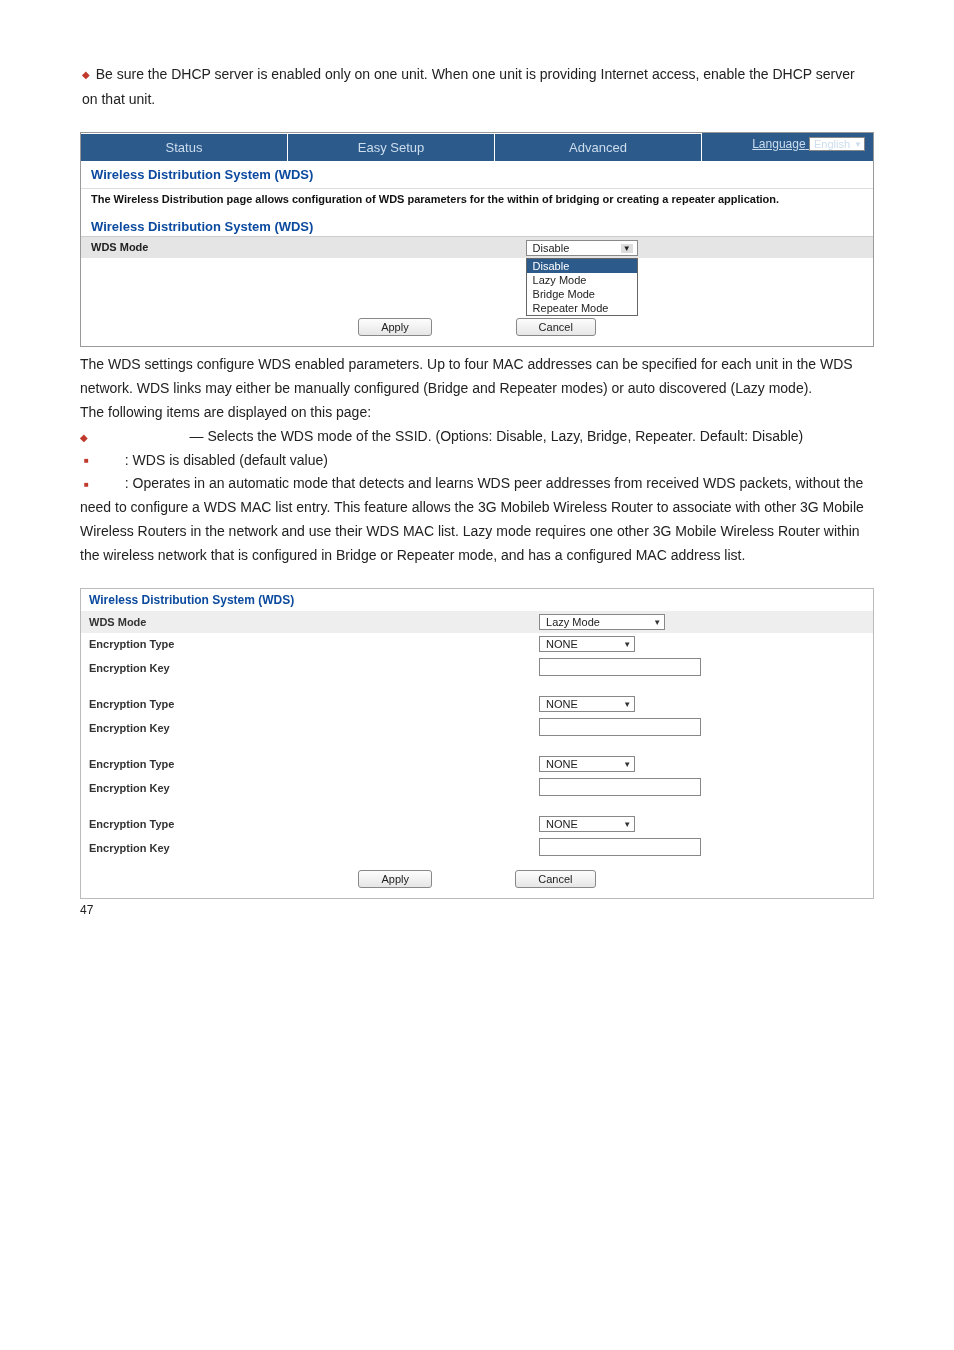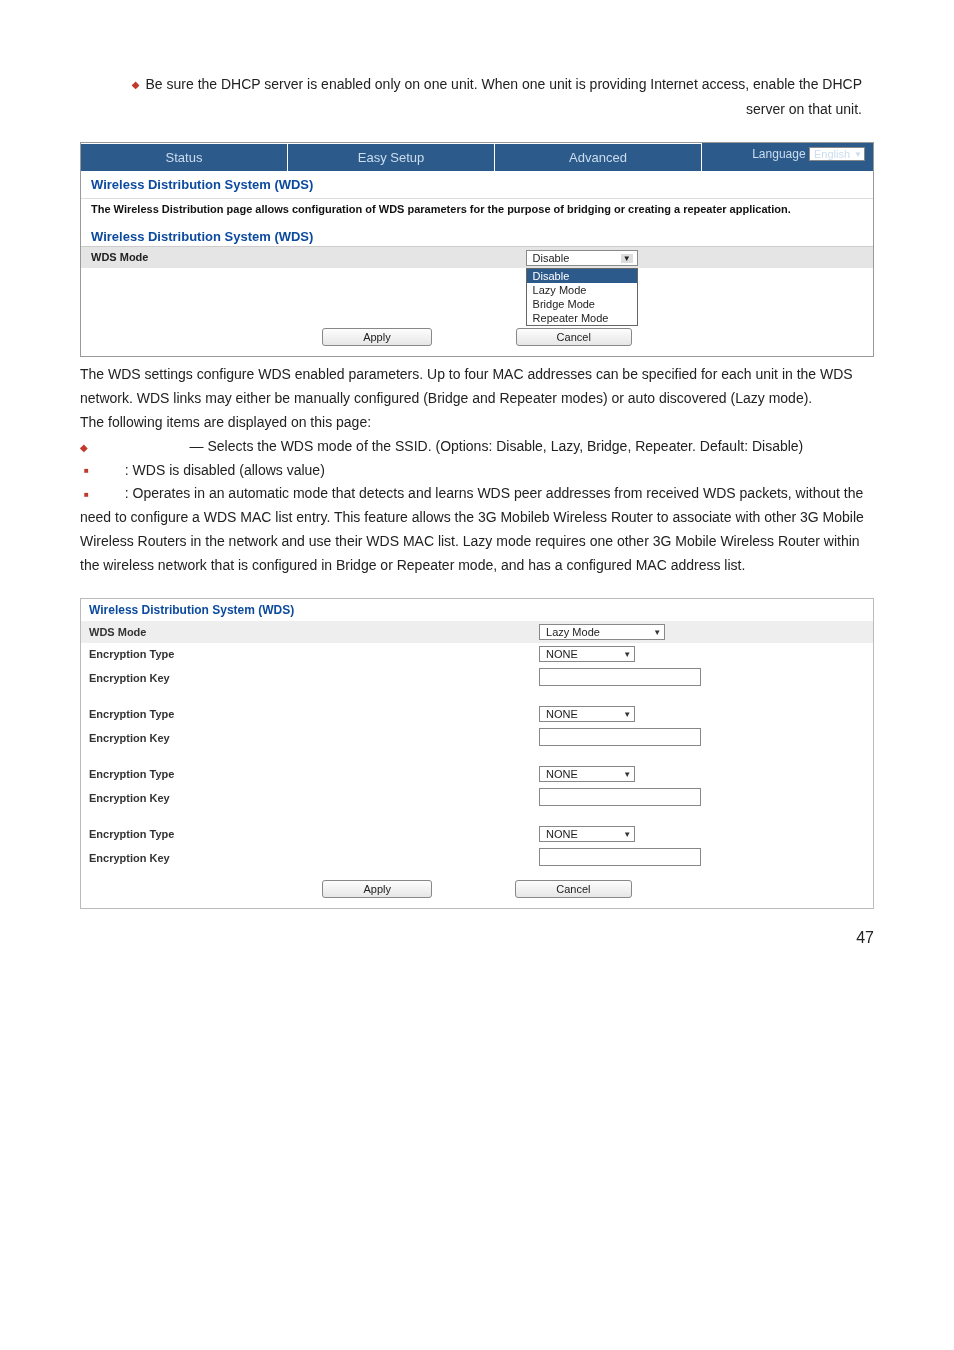--- a/index.html
+++ b/index.html
@@ -7,22 +7,21 @@
     padding: 60px 80px;
     font-family: Verdana, Geneva, sans-serif;
     font-size: 14px;
     color: #222;
     background: #fff;
     width: 954px;
     box-sizing: border-box;
   }
   .doc-text p {
     line-height: 1.8;
-    margin: 12px;
-    text-align: right;
+    margin: 2px;
   }
   .bullet-row {
     line-height: 1.8;
   }
   .red-bullet { color: #c0392b; font-size: 10px; vertical-align: middle; margin-right: 6px;}
   .small-red-square { color: #c0392b; font-size: 8px; vertical-align: middle; margin-right: 8px; margin-left: 4px;}
   .indent { text-indent: 48px; }
   .router-panel {
     border: 1px solid #999;
     margin-top: 20px;
@@ -44,20 +43,21 @@
     border-top: 1px solid #fff;
   }
   .tab:last-of-type { border-right: none; }
   .lang-cell {
     width: 155px;
     background: #2c5a8a;
     color: #cde;
     font-size: 12px;
     padding: 4px 8px;
     text-align: right;
+    text-decoration: underline;
   }
   .lang-select {
     font-size: 11px;
     background: #fff;
     border: 1px solid #888;
     padding: 0 14px 0 4px;
     display: inline-block;
     position: relative;
   }
   .lang-select::after{
@@ -141,21 +141,21 @@
   .dropdown-list .opt.selected {
     background: #2c5a8a;
     color: #fff;
   }
   .btn-row {
     text-align: center;
     padding: 60px 0 10px 0;
   }
   .btn {
     font-size: 11px;
-    padding: 2px 40px;
+    padding: 2px 22px;
     border: 1px solid #888;
     border-radius: 3px;
     background: linear-gradient(#fdfdfd,#e6e6e6);
     display: inline-block;
     margin: 0 40px;
   }
   .para-text p { margin: 0; line-height: 1.7; }
   .wds-panel {
     border: 1px solid #bbb;
     margin-top: 20px;
@@ -206,23 +206,23 @@
     background: #fff;
     height: 16px;
     width: 160px;
     display: inline-block;
   }
   .wds-panel .btn-row2 {
     text-align: center;
     padding: 8px 0 10px 0;
   }
   .page-num {
-    text-align: right;
-    font-size: 16px;
-    margin-top: 20px;
+    text-align: left;
+    font-size: 12px;
+    margin-top: 4px;
   }
 </style>
 </head>
 <body>
 
 <div class="doc-text">
   <p class="bullet-row"><span class="red-bullet">◆</span><span>Be sure the DHCP server is enabled only on one unit. When one unit is providing Internet access, enable the DHCP server on that unit.</span></p>
 </div>
 
 <div class="router-panel">
@@ -230,21 +230,21 @@
     <div class="tab">Status</div>
     <div class="tab">Easy Setup</div>
     <div class="tab">Advanced</div>
     <div class="lang-cell">
       <span>Language</span>
       <span class="lang-select">English</span>
     </div>
   </div>
   <div class="subhead">Wireless Distribution System (WDS)</div>
   <div class="helptext">
-    <div>The Wireless Distribution page allows configuration of WDS parameters for the purpose of bridging or creating a repeater application.</div>
+    <div>The Wireless Distribution page allows configuration of WDS parameters for the within of bridging or creating a repeater application.</div>
   </div>
   <div class="subhead2">Wireless Distribution System (WDS)</div>
   <div class="row-head">
     <div class="row-head-label">WDS Mode</div>
     <div class="row-head-ctrl">
       <div class="dropdown-open">
         <span class="sel">Disable</span>
         <div class="dropdown-list">
           <div class="opt selected">Disable</div>
           <div class="opt">Lazy Mode</div>
@@ -257,21 +257,21 @@
   <div class="btn-row">
     <span class="btn">Apply</span>
     <span class="btn">Cancel</span>
   </div>
 </div>
 
 <div class="para-text">
   <p>The WDS settings configure WDS enabled parameters. Up to four MAC addresses can be specified for each unit in the WDS network. WDS links may either be manually configured (Bridge and Repeater modes) or auto discovered (Lazy mode).</p>
   <p>The following items are displayed on this page:</p>
   <p class="bullet-row"><span class="red-bullet">◆</span><span style="margin-left:92px"> — Selects the WDS mode of the SSID. (Options: Disable, Lazy, Bridge, Repeater. Default: Disable)</span></p>
-  <p class="bullet-row"><span class="small-red-square">■</span><span style="margin-left:28px">: WDS is disabled (allows value)</span></p>
+  <p class="bullet-row"><span class="small-red-square">■</span><span style="margin-left:28px">: WDS is disabled (default value)</span></p>
   <p class="bullet-row"><span class="small-red-square">■</span><span style="margin-left:28px">: Operates in an automatic mode that detects and learns WDS peer addresses from received WDS packets, without the need to configure a WDS MAC list entry. This feature allows the 3G Mobileb Wireless Router to associate with other 3G Mobile Wireless Routers in the network and use their WDS MAC list. Lazy mode requires one other 3G Mobile Wireless Router within the wireless network that is configured in Bridge or Repeater mode, and has a configured MAC address list.</span></p>
 </div>
 
 <div class="wds-panel">
   <div class="title">Wireless Distribution System (WDS)</div>
 
   <div class="wrow shaded">
     <div class="wlabel">WDS Mode</div>
     <div class="wctrl"><span class="select-box wide">Lazy Mode</span></div>
   </div>

